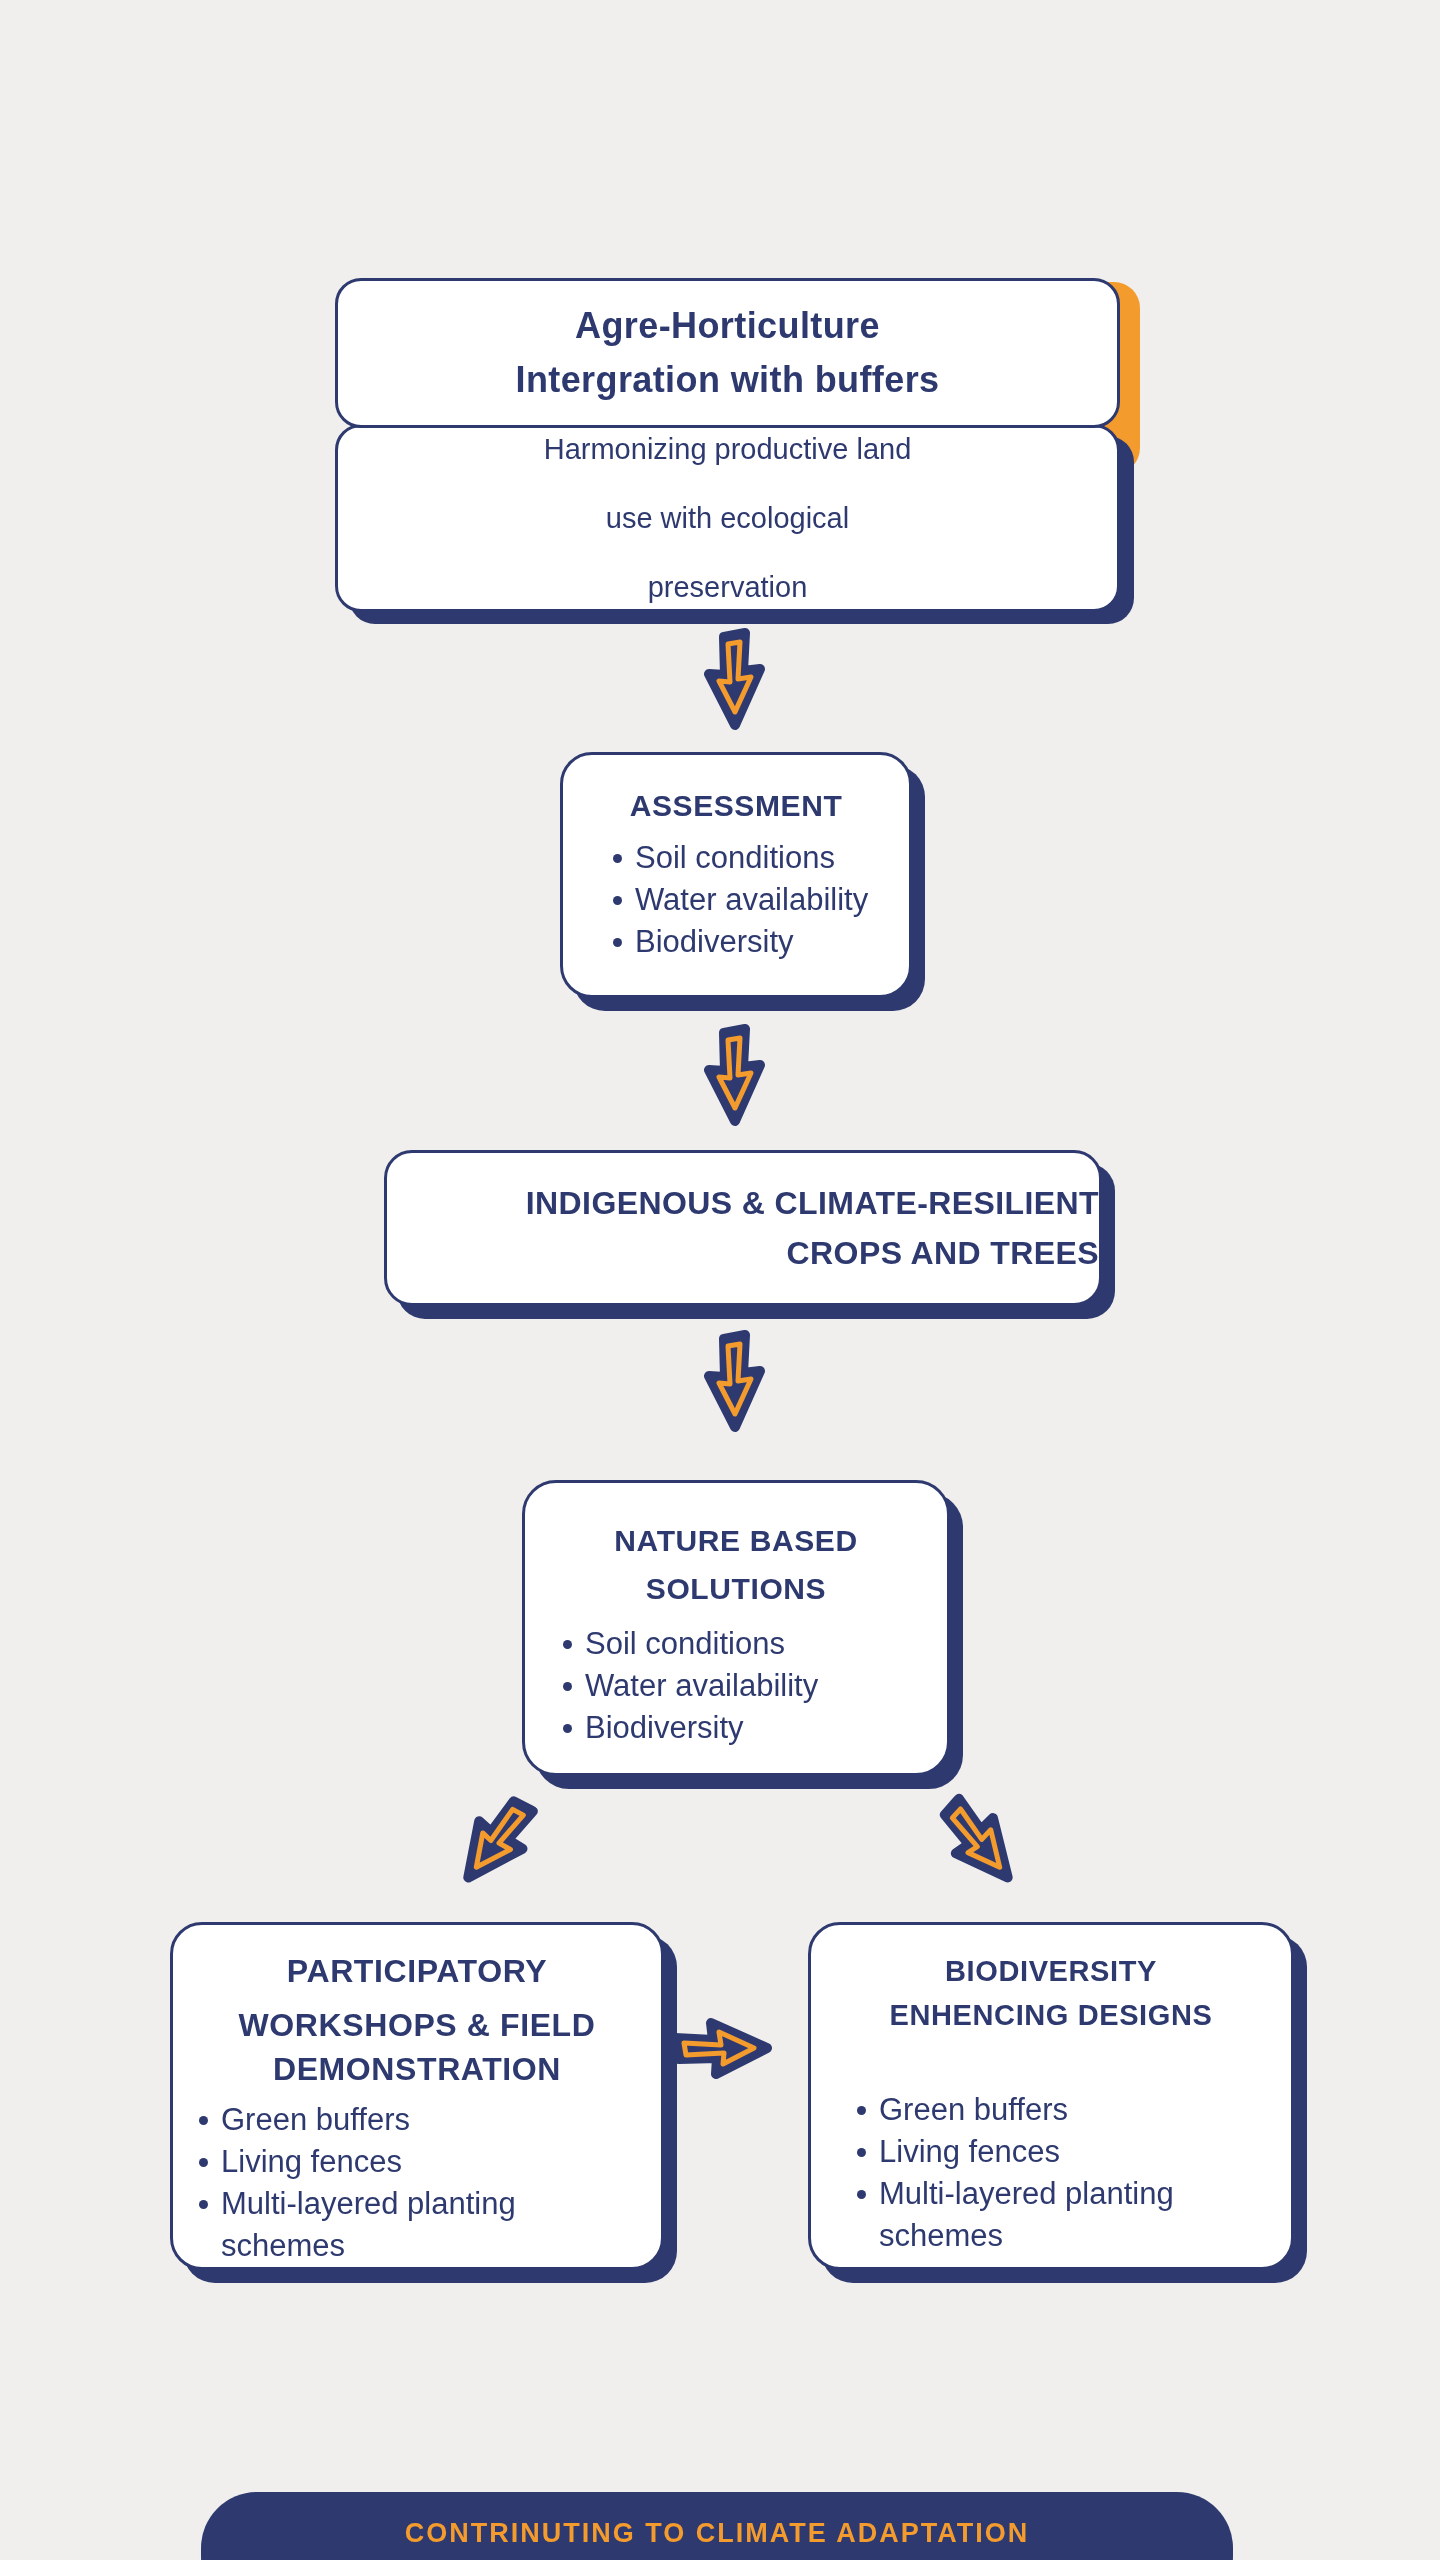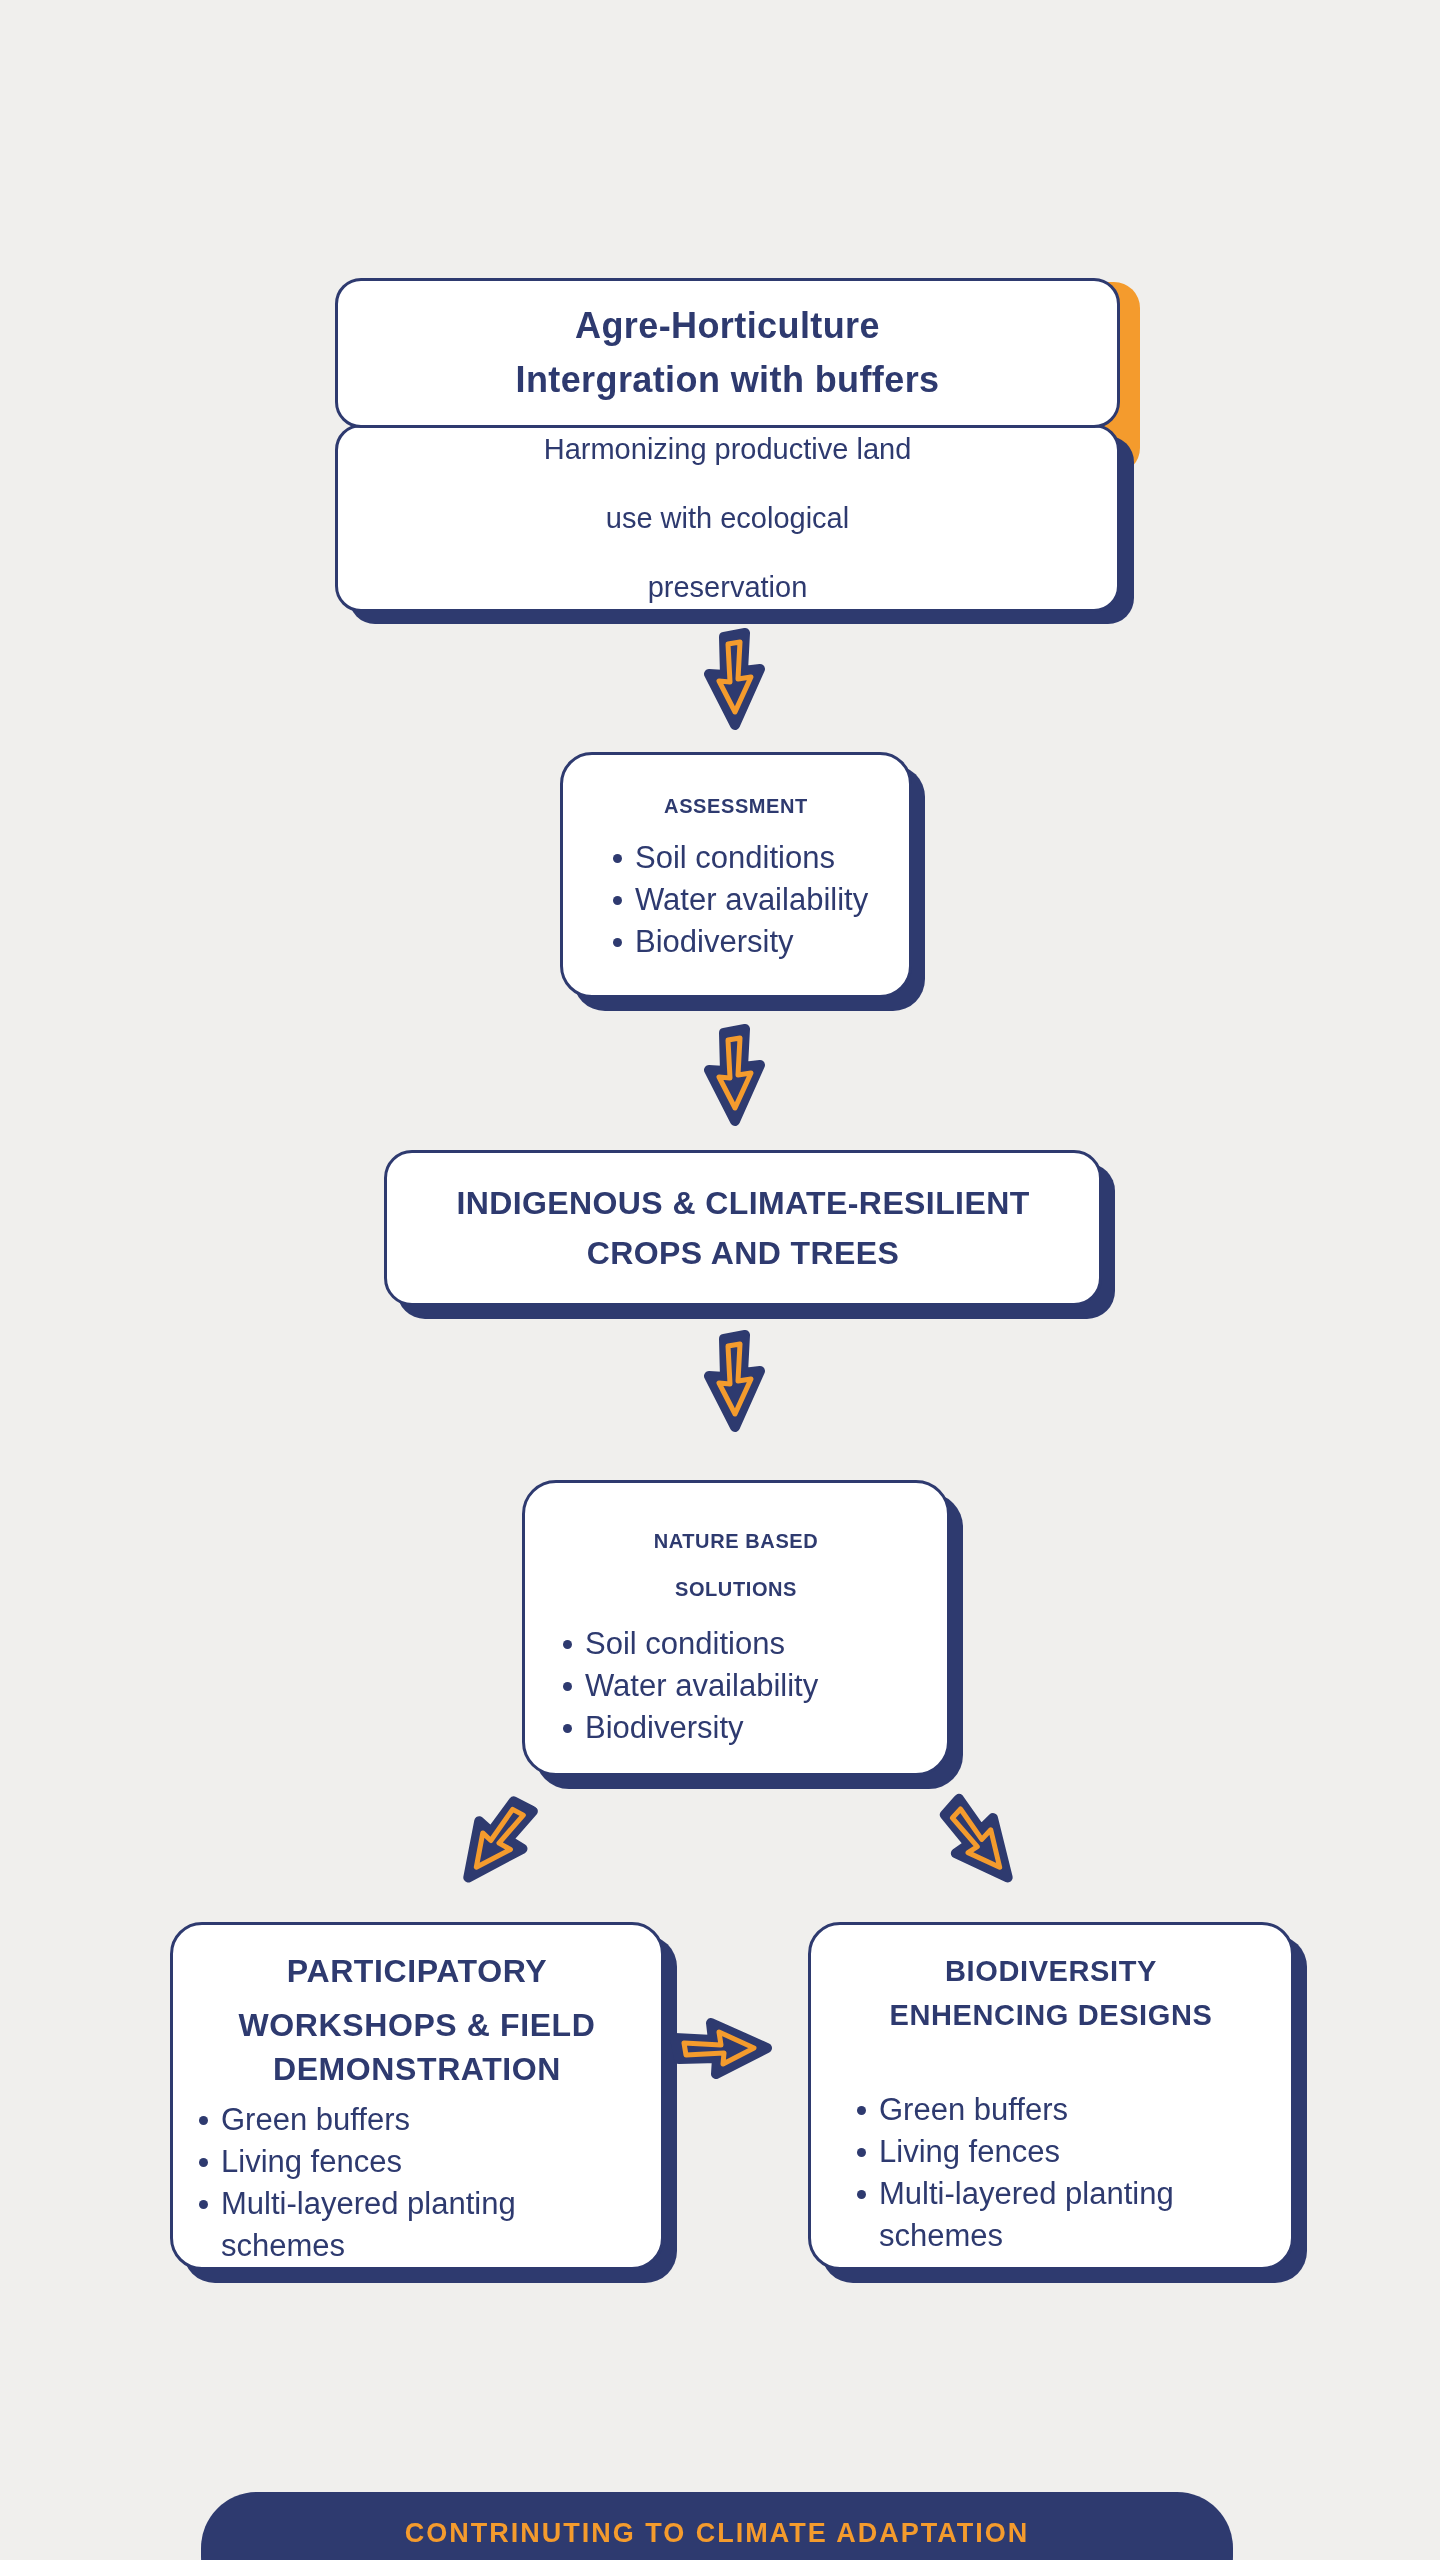--- a/index.html
+++ b/index.html
@@ -50,32 +50,32 @@
   .arrow-diag-left  { left: 458px; top: 1790px; transform: rotate(38deg); }
   .arrow-diag-right { left: 942px; top: 1790px; transform: rotate(-38deg); }
   .arrow-right-wrap {
     position: absolute; left: 670px; top: 1996px; width: 104px; height: 104px;
     display: flex; align-items: center; justify-content: center; z-index: 4;
   }
   .arrow-right-wrap svg { transform: rotate(-90deg); }
 
   
   .assessment-card { left: 560px; top: 752px; width: 352px; height: 246px; border-radius: 32px; }
-  .card-heading { font-size: 20px; font-weight: 700; text-align: center; letter-spacing: 0.6px; line-height: 46px; }
+  .card-heading { font-size: 30px; font-weight: 700; text-align: center; letter-spacing: 0.6px; line-height: 46px; }
   .assessment-card .card-heading { margin-top: 28px; }
 
   .bullets { margin: 8px 0 0 0; padding: 0; list-style: none; }
   .bullet { display: flex; align-items: flex-start; font-size: 31px; line-height: 42px; font-weight: 400; }
   .dot { flex: 0 0 auto; width: 9px; height: 9px; border-radius: 50%; background: #2e3a6f; margin: 17px 13px 0 0; }
   .assessment-card .bullets { padding-left: 50px; }
 
   
   .indigenous-card {
     left: 384px; top: 1150px; width: 718px; height: 156px; border-radius: 28px;
-    display: flex; flex-direction: column; justify-content: center; align-items: center;
+    display: flex; flex-direction: column; justify-content: center; align-items: flex-end;
   }
   .indigenous-card .big-line { font-size: 32px; font-weight: 700; line-height: 50px; text-align: center; letter-spacing: 0.4px; }
 
   
   .nature-card { left: 522px; top: 1480px; width: 428px; height: 296px; border-radius: 34px; }
   .nature-card .card-heading { margin-top: 34px; line-height: 48px; }
   .nature-card .bullets { padding-left: 38px; margin-top: 10px; }
 
   
   .participatory-card { left: 170px; top: 1922px; width: 494px; height: 348px; border-radius: 32px; }

